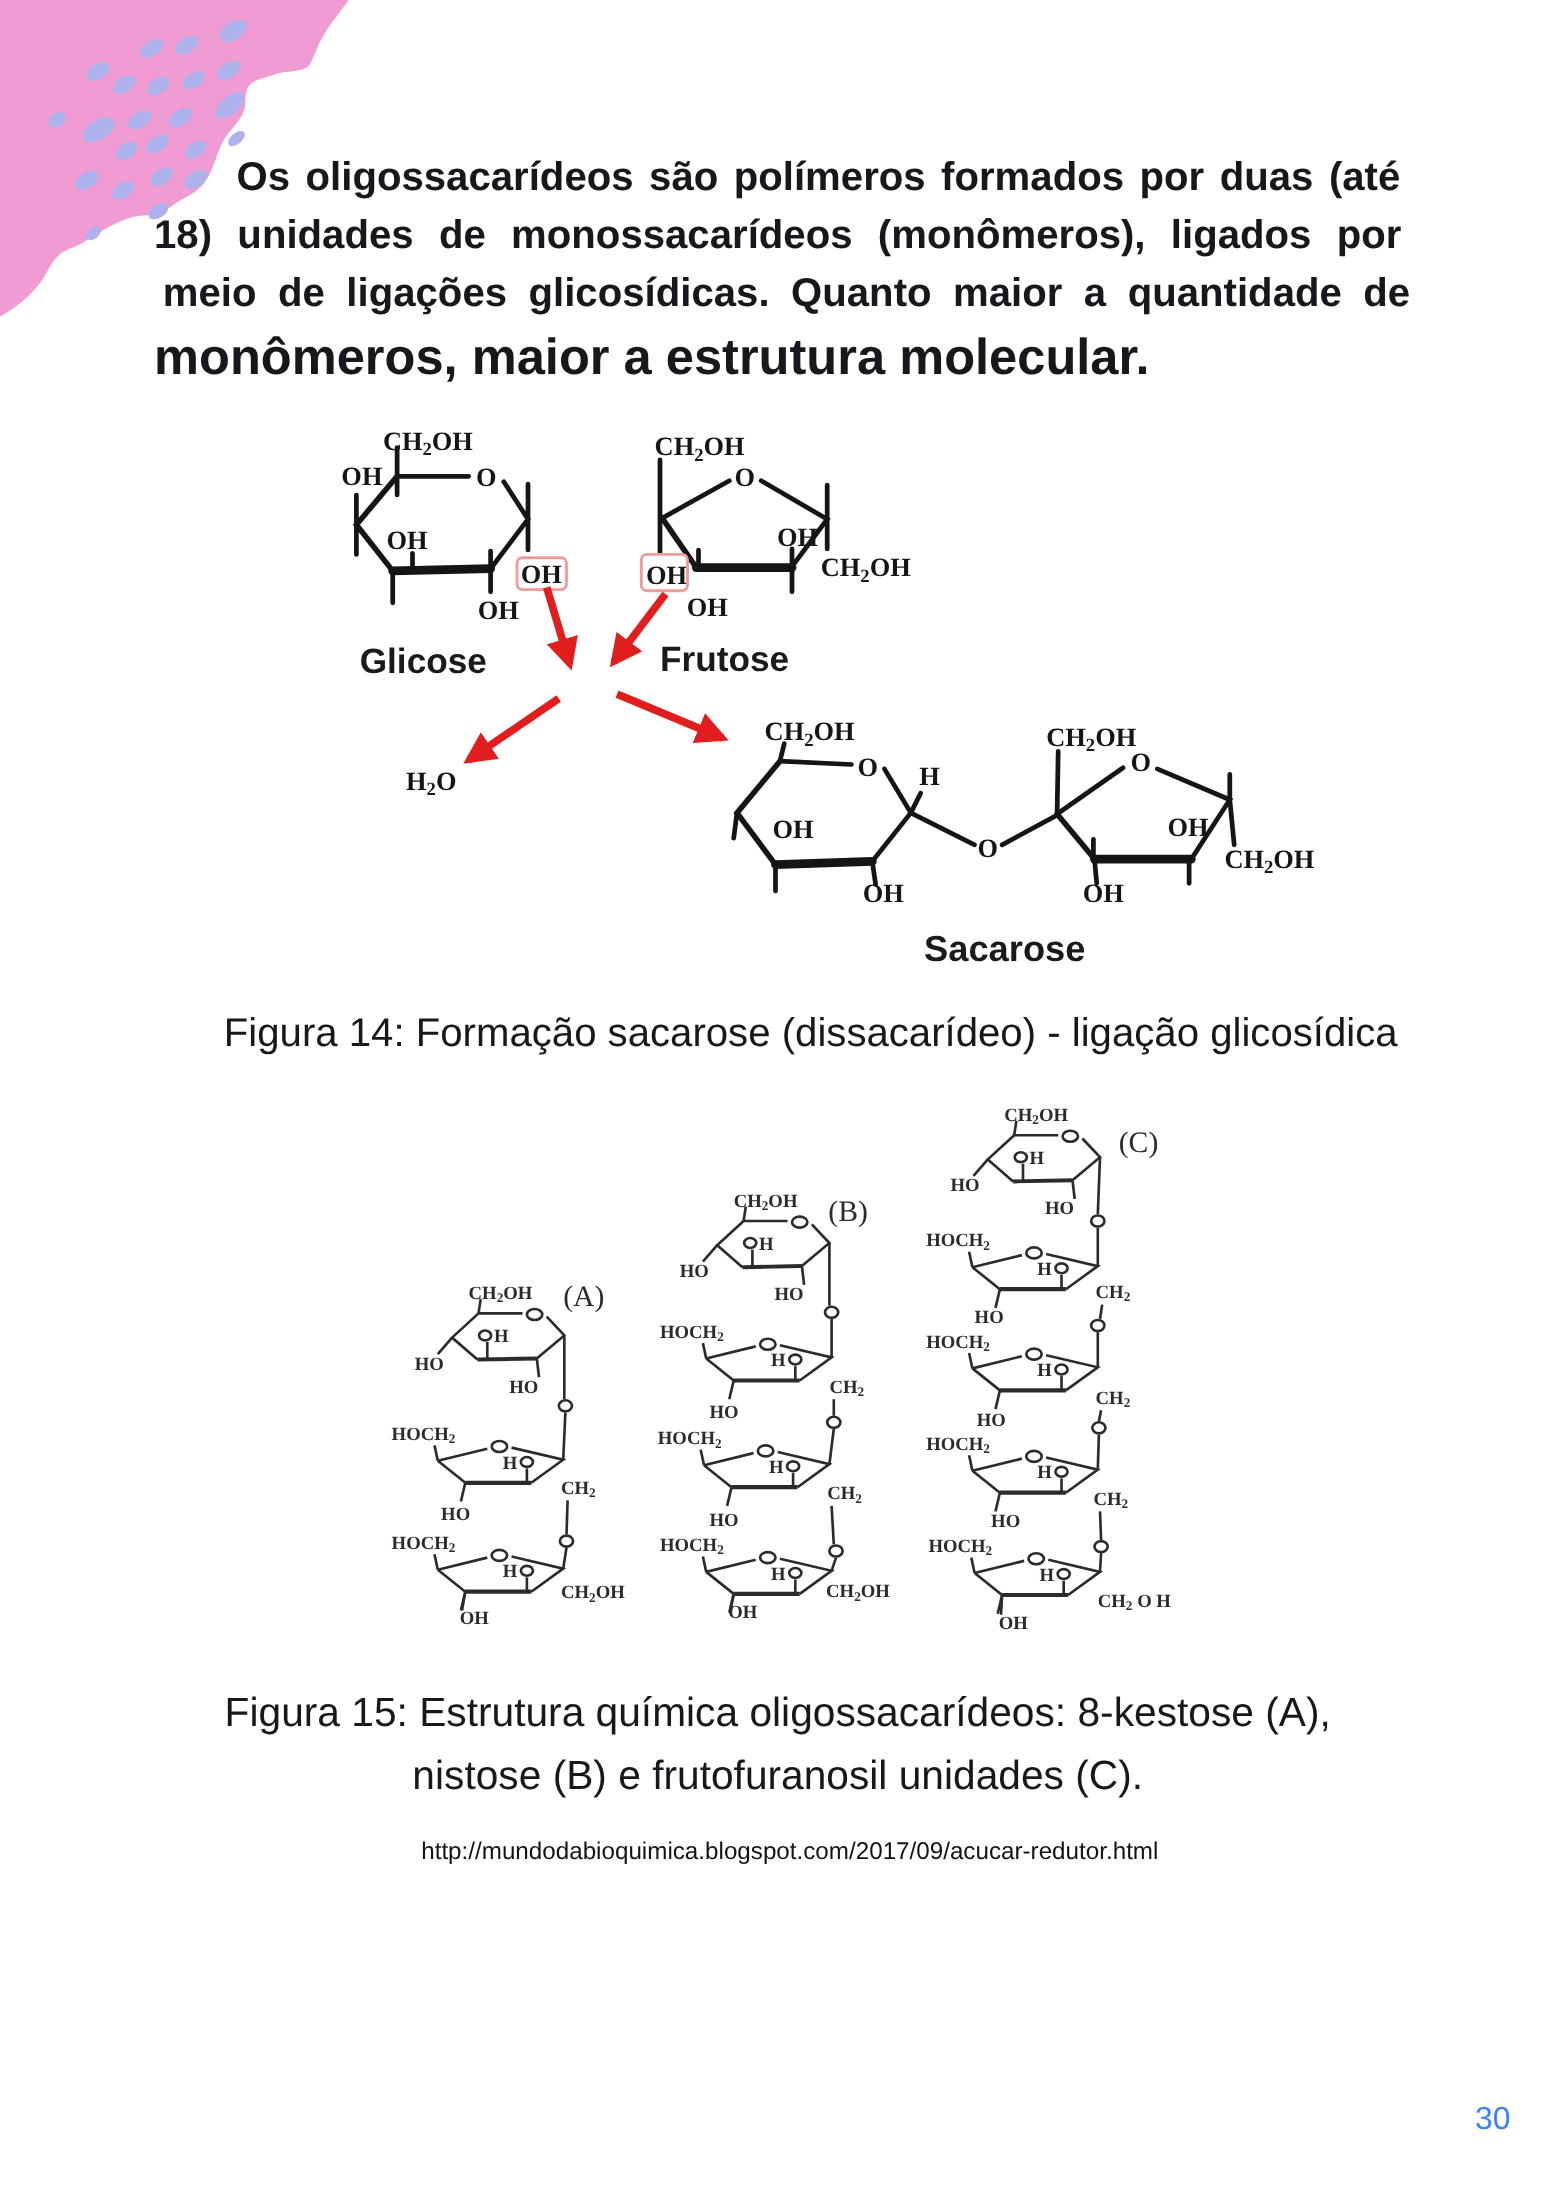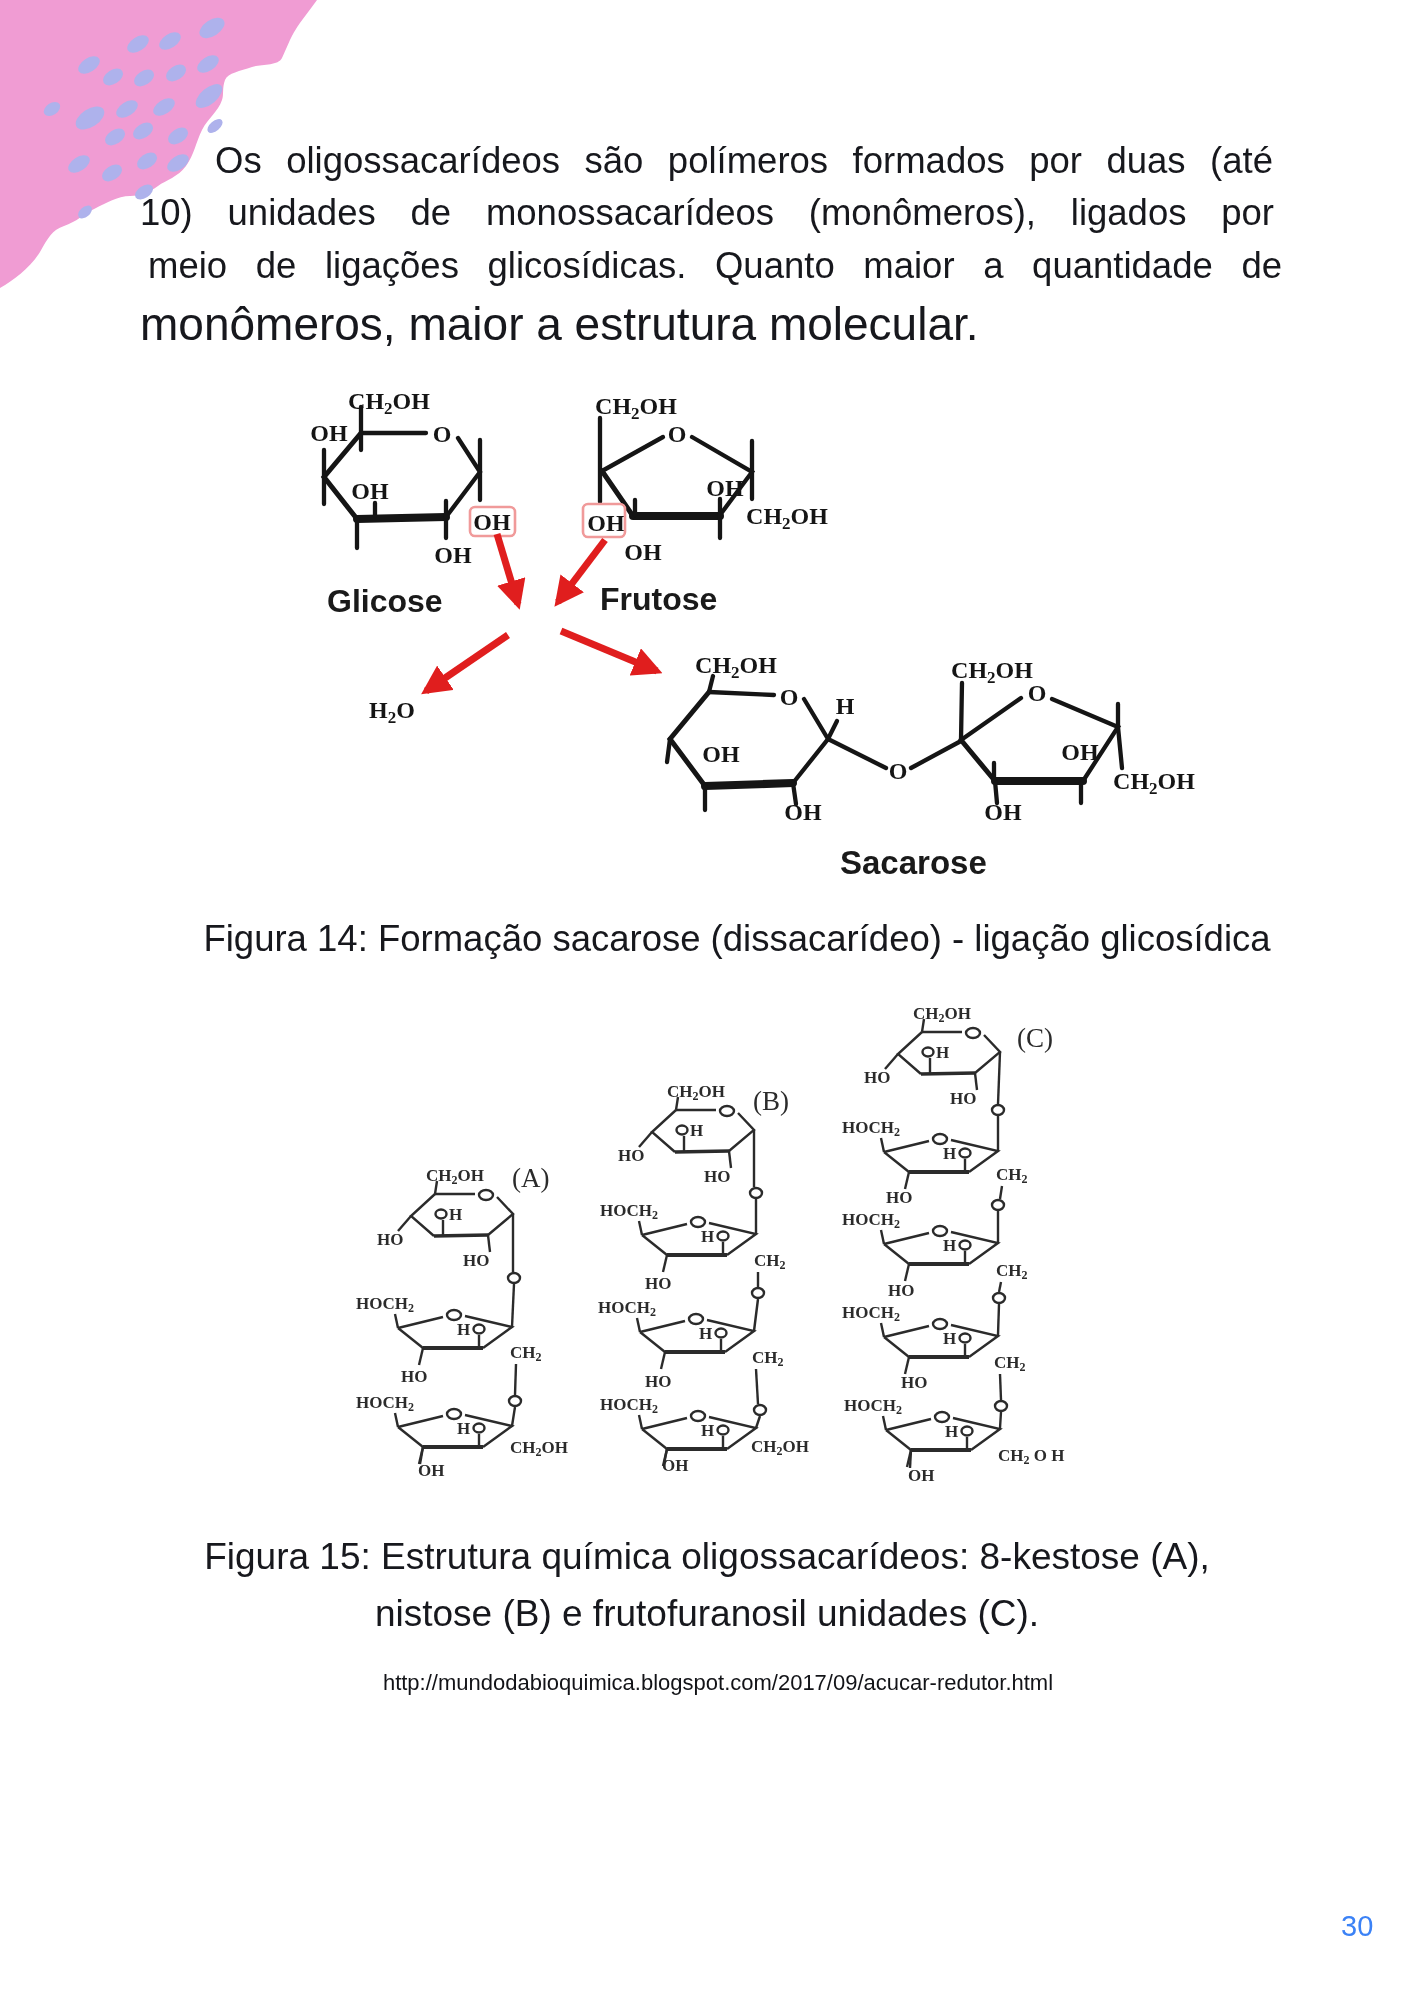--- a/index.html
+++ b/index.html
@@ -1,19 +1,19 @@
 <!DOCTYPE html>
 <html><head>
 <meta charset="utf-8">
 <style>
   html,body{margin:0;padding:0}
   body{width:1414px;height:2000px;position:relative;background:#ffffff;
        font-family:"Liberation Sans",sans-serif;overflow:hidden}
   .abs{position:absolute}
-  .pline{position:absolute;font-weight:normal;font-size:36.5px;color:#17181d;
+  .pline{position:absolute;font-weight:bold;font-size:36.5px;color:#17181d;
          line-height:1;white-space:nowrap}
   .pjust{white-space:normal;text-align:justify;text-align-last:justify}
   .cap{position:absolute;font-weight:normal;font-size:38px;color:#17181d;
        line-height:1;white-space:nowrap;transform:translateX(-50%)}
 </style>
 </head>
 <body>
 
 <svg class="abs" style="left:0;top:0" width="340" height="300" viewBox="0 0 340 300">
   <path d="M0,0 L317,0 C310,10 300,22 296,29 C290,38 286,50 282,58
@@ -44,21 +44,21 @@
     <ellipse cx="79" cy="164" rx="12" ry="7" transform="rotate(-33 79 164)"></ellipse>
     <ellipse cx="112" cy="173" rx="11" ry="7" transform="rotate(-33 112 173)"></ellipse>
     <ellipse cx="147" cy="161" rx="11" ry="7" transform="rotate(-33 147 161)"></ellipse>
     <ellipse cx="178" cy="163" rx="12" ry="7" transform="rotate(-33 178 163)"></ellipse>
     <ellipse cx="144" cy="192" rx="10" ry="6" transform="rotate(-33 144 192)"></ellipse>
     <ellipse cx="85" cy="212" rx="8" ry="5" transform="rotate(-40 85 212)"></ellipse>
   </g>
 </svg>
 
 <div class="pline pjust" style="left:215px;top:143px;width:1058px">Os oligossacarídeos são polímeros formados por duas (até</div>
-<div class="pline pjust" style="left:140px;top:195px;width:1134px">10) unidades de monossacarídeos (monômeros), ligados por</div>
+<div class="pline pjust" style="left:140px;top:195px;width:1134px">18) unidades de monossacarídeos (monômeros), ligados por</div>
 <div class="pline pjust" style="left:148px;top:248px;width:1134px">meio de ligações glicosídicas. Quanto maior a quantidade de</div>
 <div class="pline" style="left:140px;top:301px;font-size:46px">monômeros, maior a estrutura molecular.</div>
 
 <svg class="abs" style="left:280px;top:380px;filter:blur(0.6px)" width="940" height="520" viewBox="0 0 940 520">
 <defs>
   <marker id="ah" viewBox="0 0 10 10" refX="8" refY="5" markerWidth="4.2" markerHeight="4.2" orient="auto-start-reverse">
     <path d="M0,0 L10,5 L0,10 z" fill="#E01E1E"></path>
   </marker>
 </defs>
 <g stroke="#151515" stroke-width="4.3" fill="none" stroke-linecap="round">

